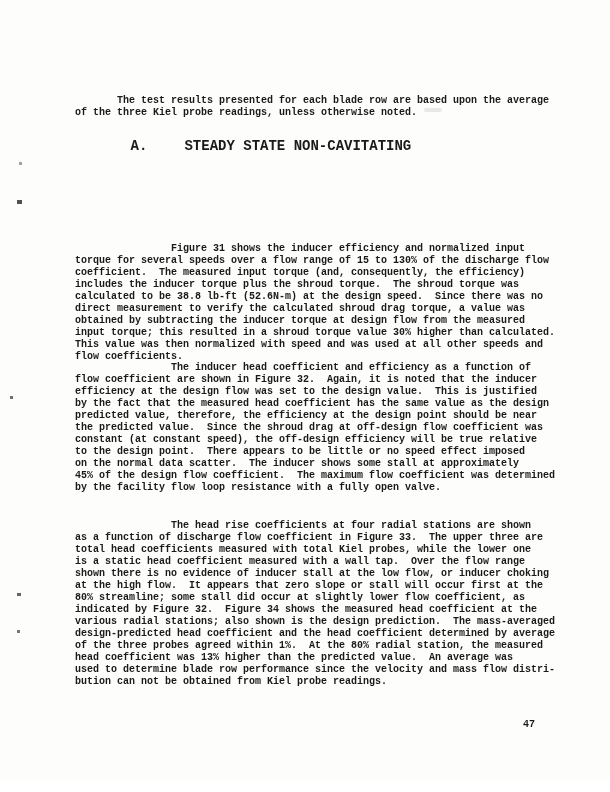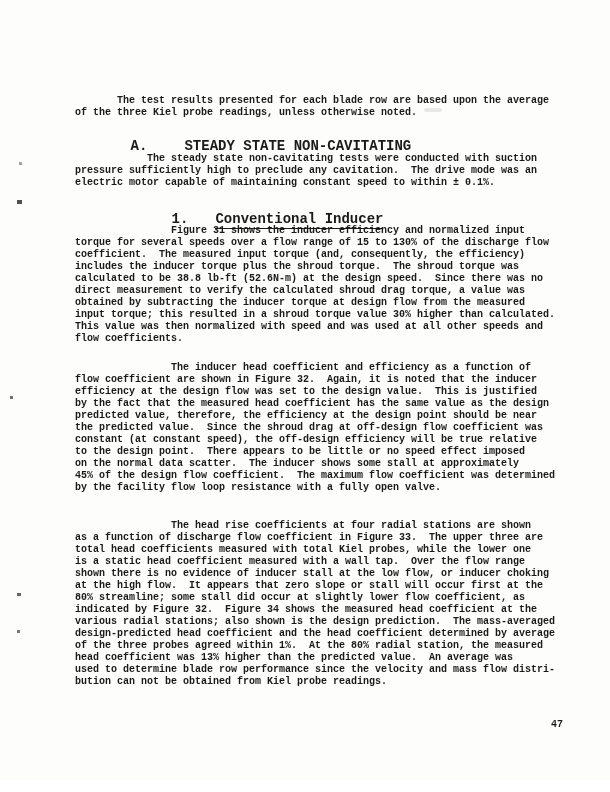--- a/index.html
+++ b/index.html
@@ -40,21 +40,20 @@
     border-bottom: 1px solid #1a1a1a;
     padding-bottom: 1px;
   }
   .page-number {
     position: absolute;
     top: 719px;
     left: 523px;
     font-size: 10px;
     line-height: 12px;
     font-weight: 700;
-    margin-left: 28px;
   }
   .speck {
     position: absolute;
     background: #333;
   }
   .smudge {
     position: absolute;
     background: #aaa;
     opacity: 0.25;
     border-radius: 2px;
@@ -70,29 +69,23 @@
 
 <div class="page">
 
   <div class="para" style="top:95px">       The test results presented for each blade row are based upon the average
 of the three Kiel probe readings, unless otherwise noted.</div>
 
   <div class="heading-row" style="top:128px; left:97px">
     <span>A.</span><span class="label-a">STEADY STATE NON-CAVITATING</span>
   </div>
 
-  <div class="para" style="top:153px">            The steady state non-cavitating tests were conducted with suction
-pressure sufficiently high to preclude any cavitation.  The drive mode was an
-electric motor capable of maintaining constant speed to within ± 0.1%.</div>
 
-  <div class="heading-row" style="top:201px; left:138px">
-    <span>1.</span><span class="label-1">Conventional Inducer</span>
-  </div>
 
-  <div class="para" style="top:225px">                Figure 31 shows the inducer efficiency and normalized input
+  <div class="para" style="top:243px">                Figure 31 shows the inducer efficiency and normalized input
 torque for several speeds over a flow range of 15 to 130% of the discharge flow
 coefficient.  The measured input torque (and, consequently, the efficiency)
 includes the inducer torque plus the shroud torque.  The shroud torque was
 calculated to be 38.8 lb-ft (52.6N-m) at the design speed.  Since there was no
 direct measurement to verify the calculated shroud drag torque, a value was
 obtained by subtracting the inducer torque at design flow from the measured
 input torque; this resulted in a shroud torque value 30% higher than calculated.
 This value was then normalized with speed and was used at all other speeds and
 flow coefficients.</div>
 

